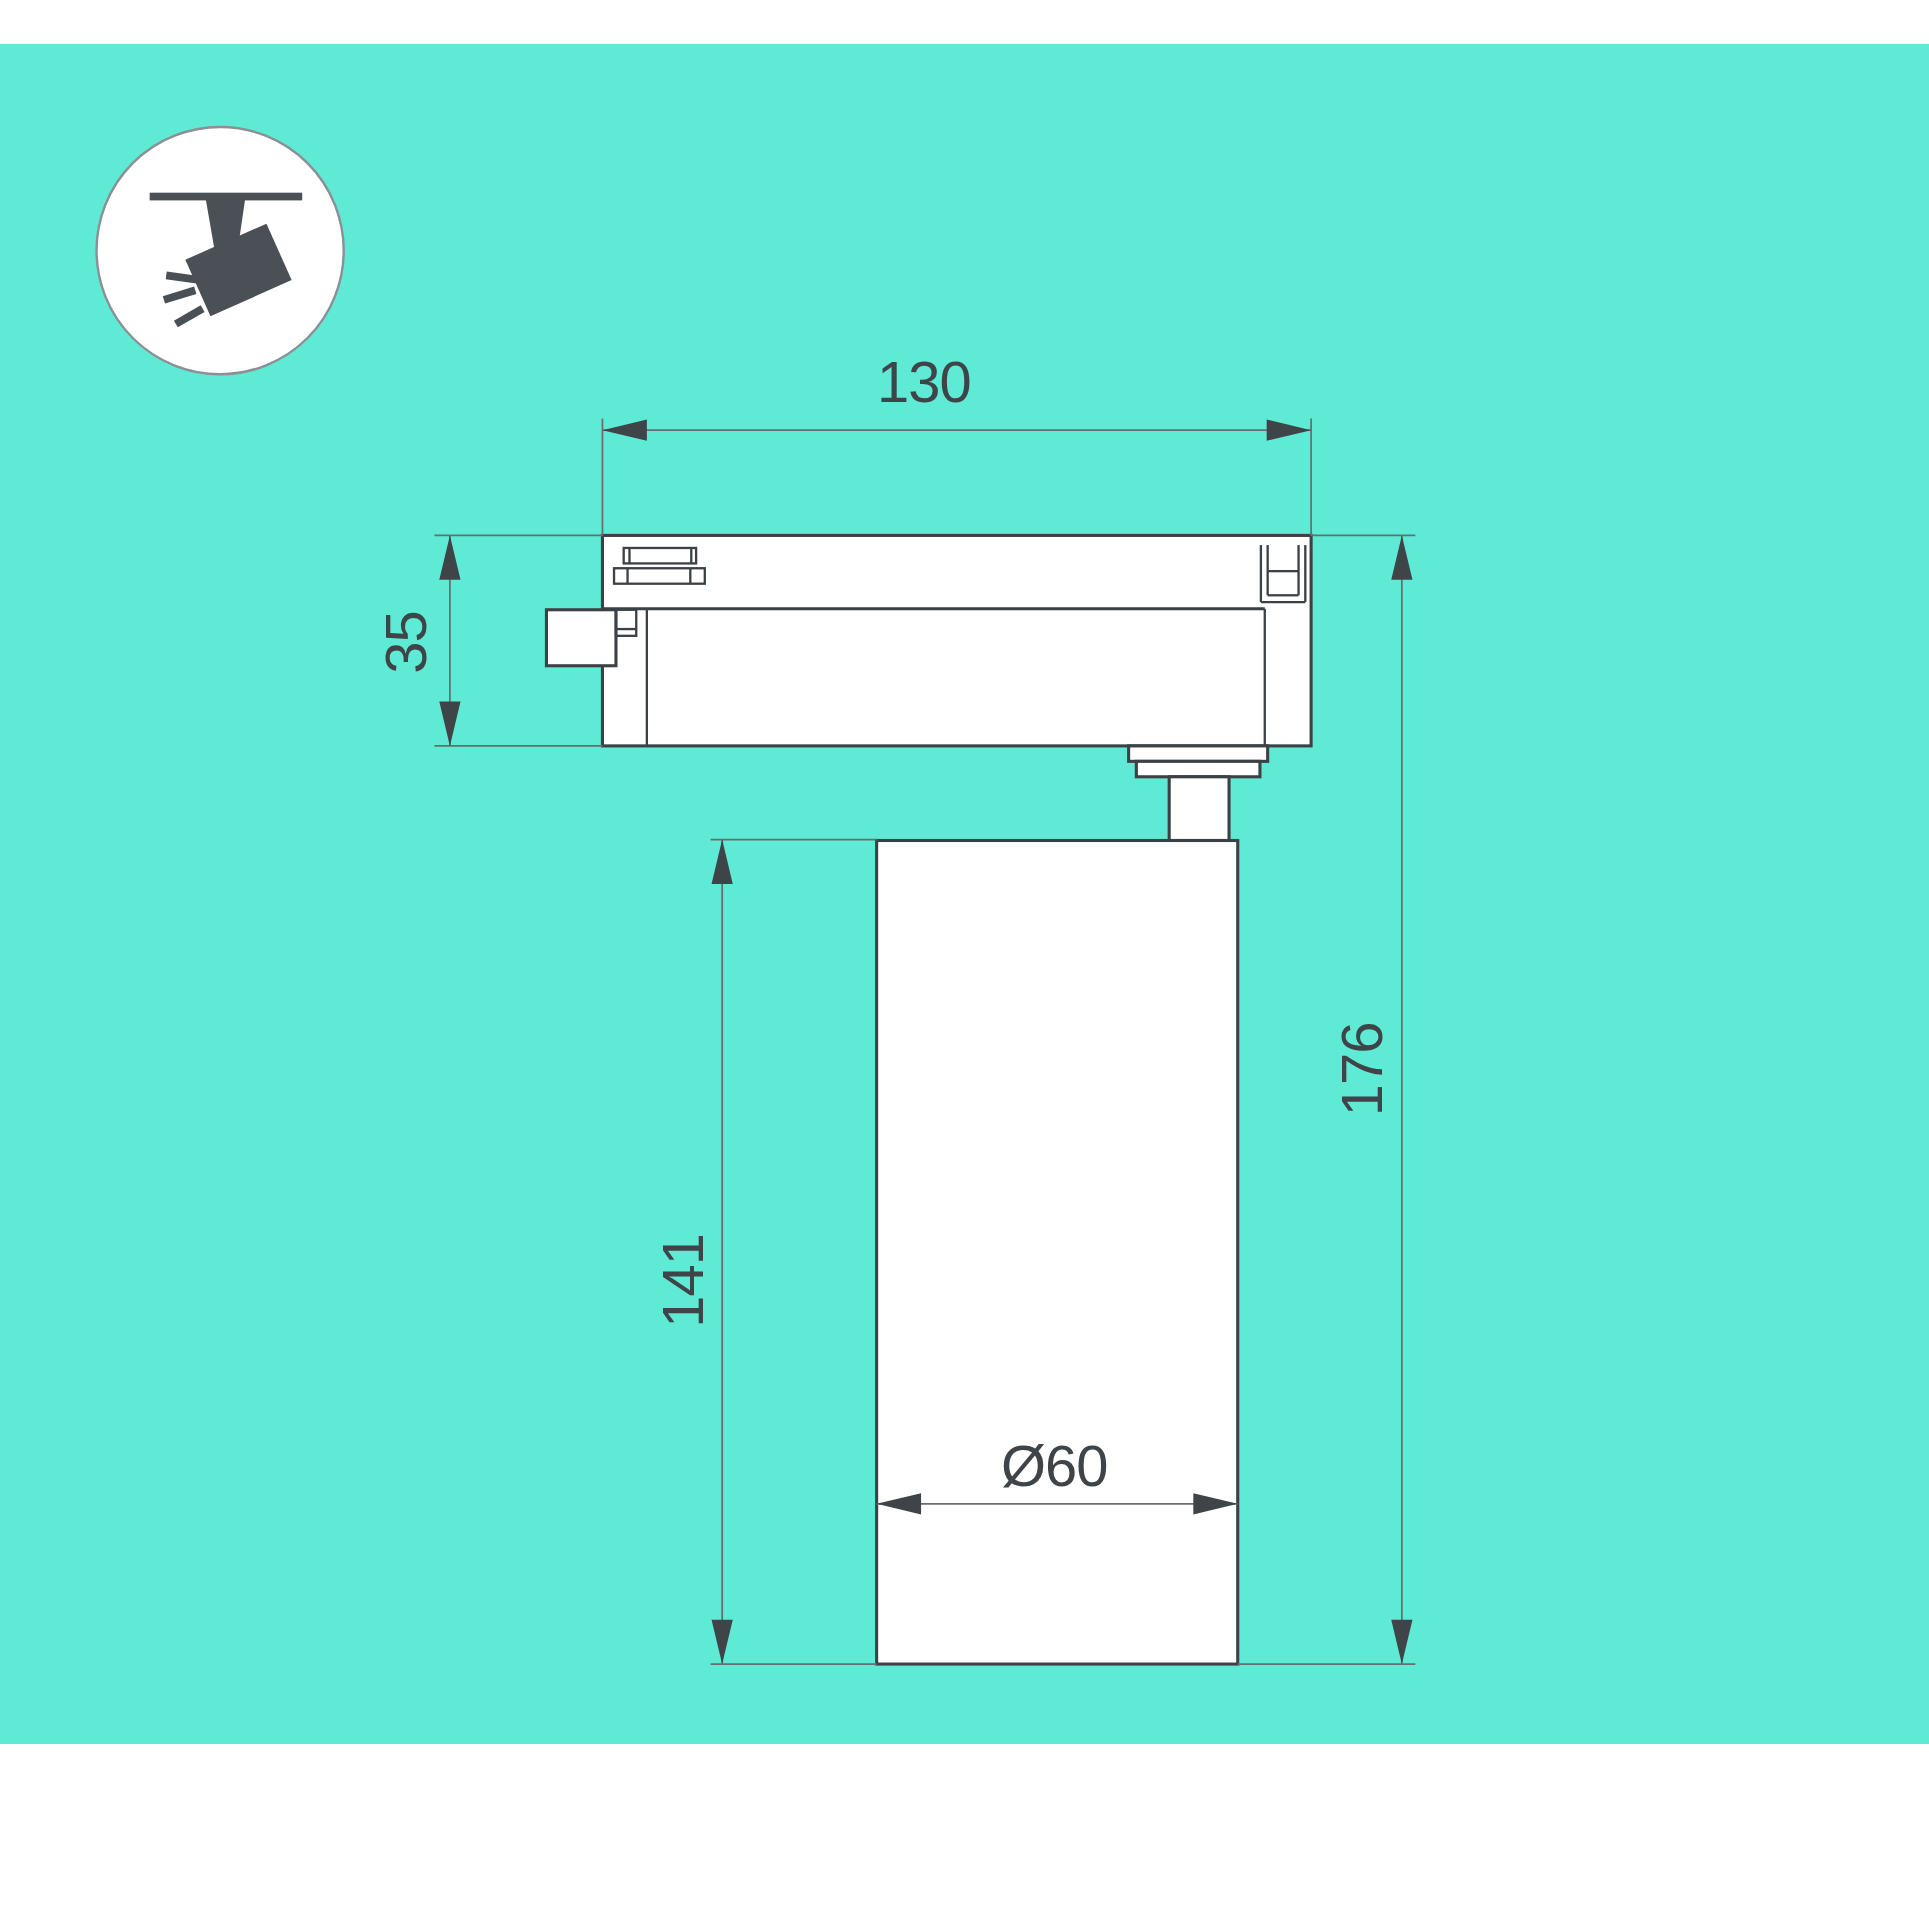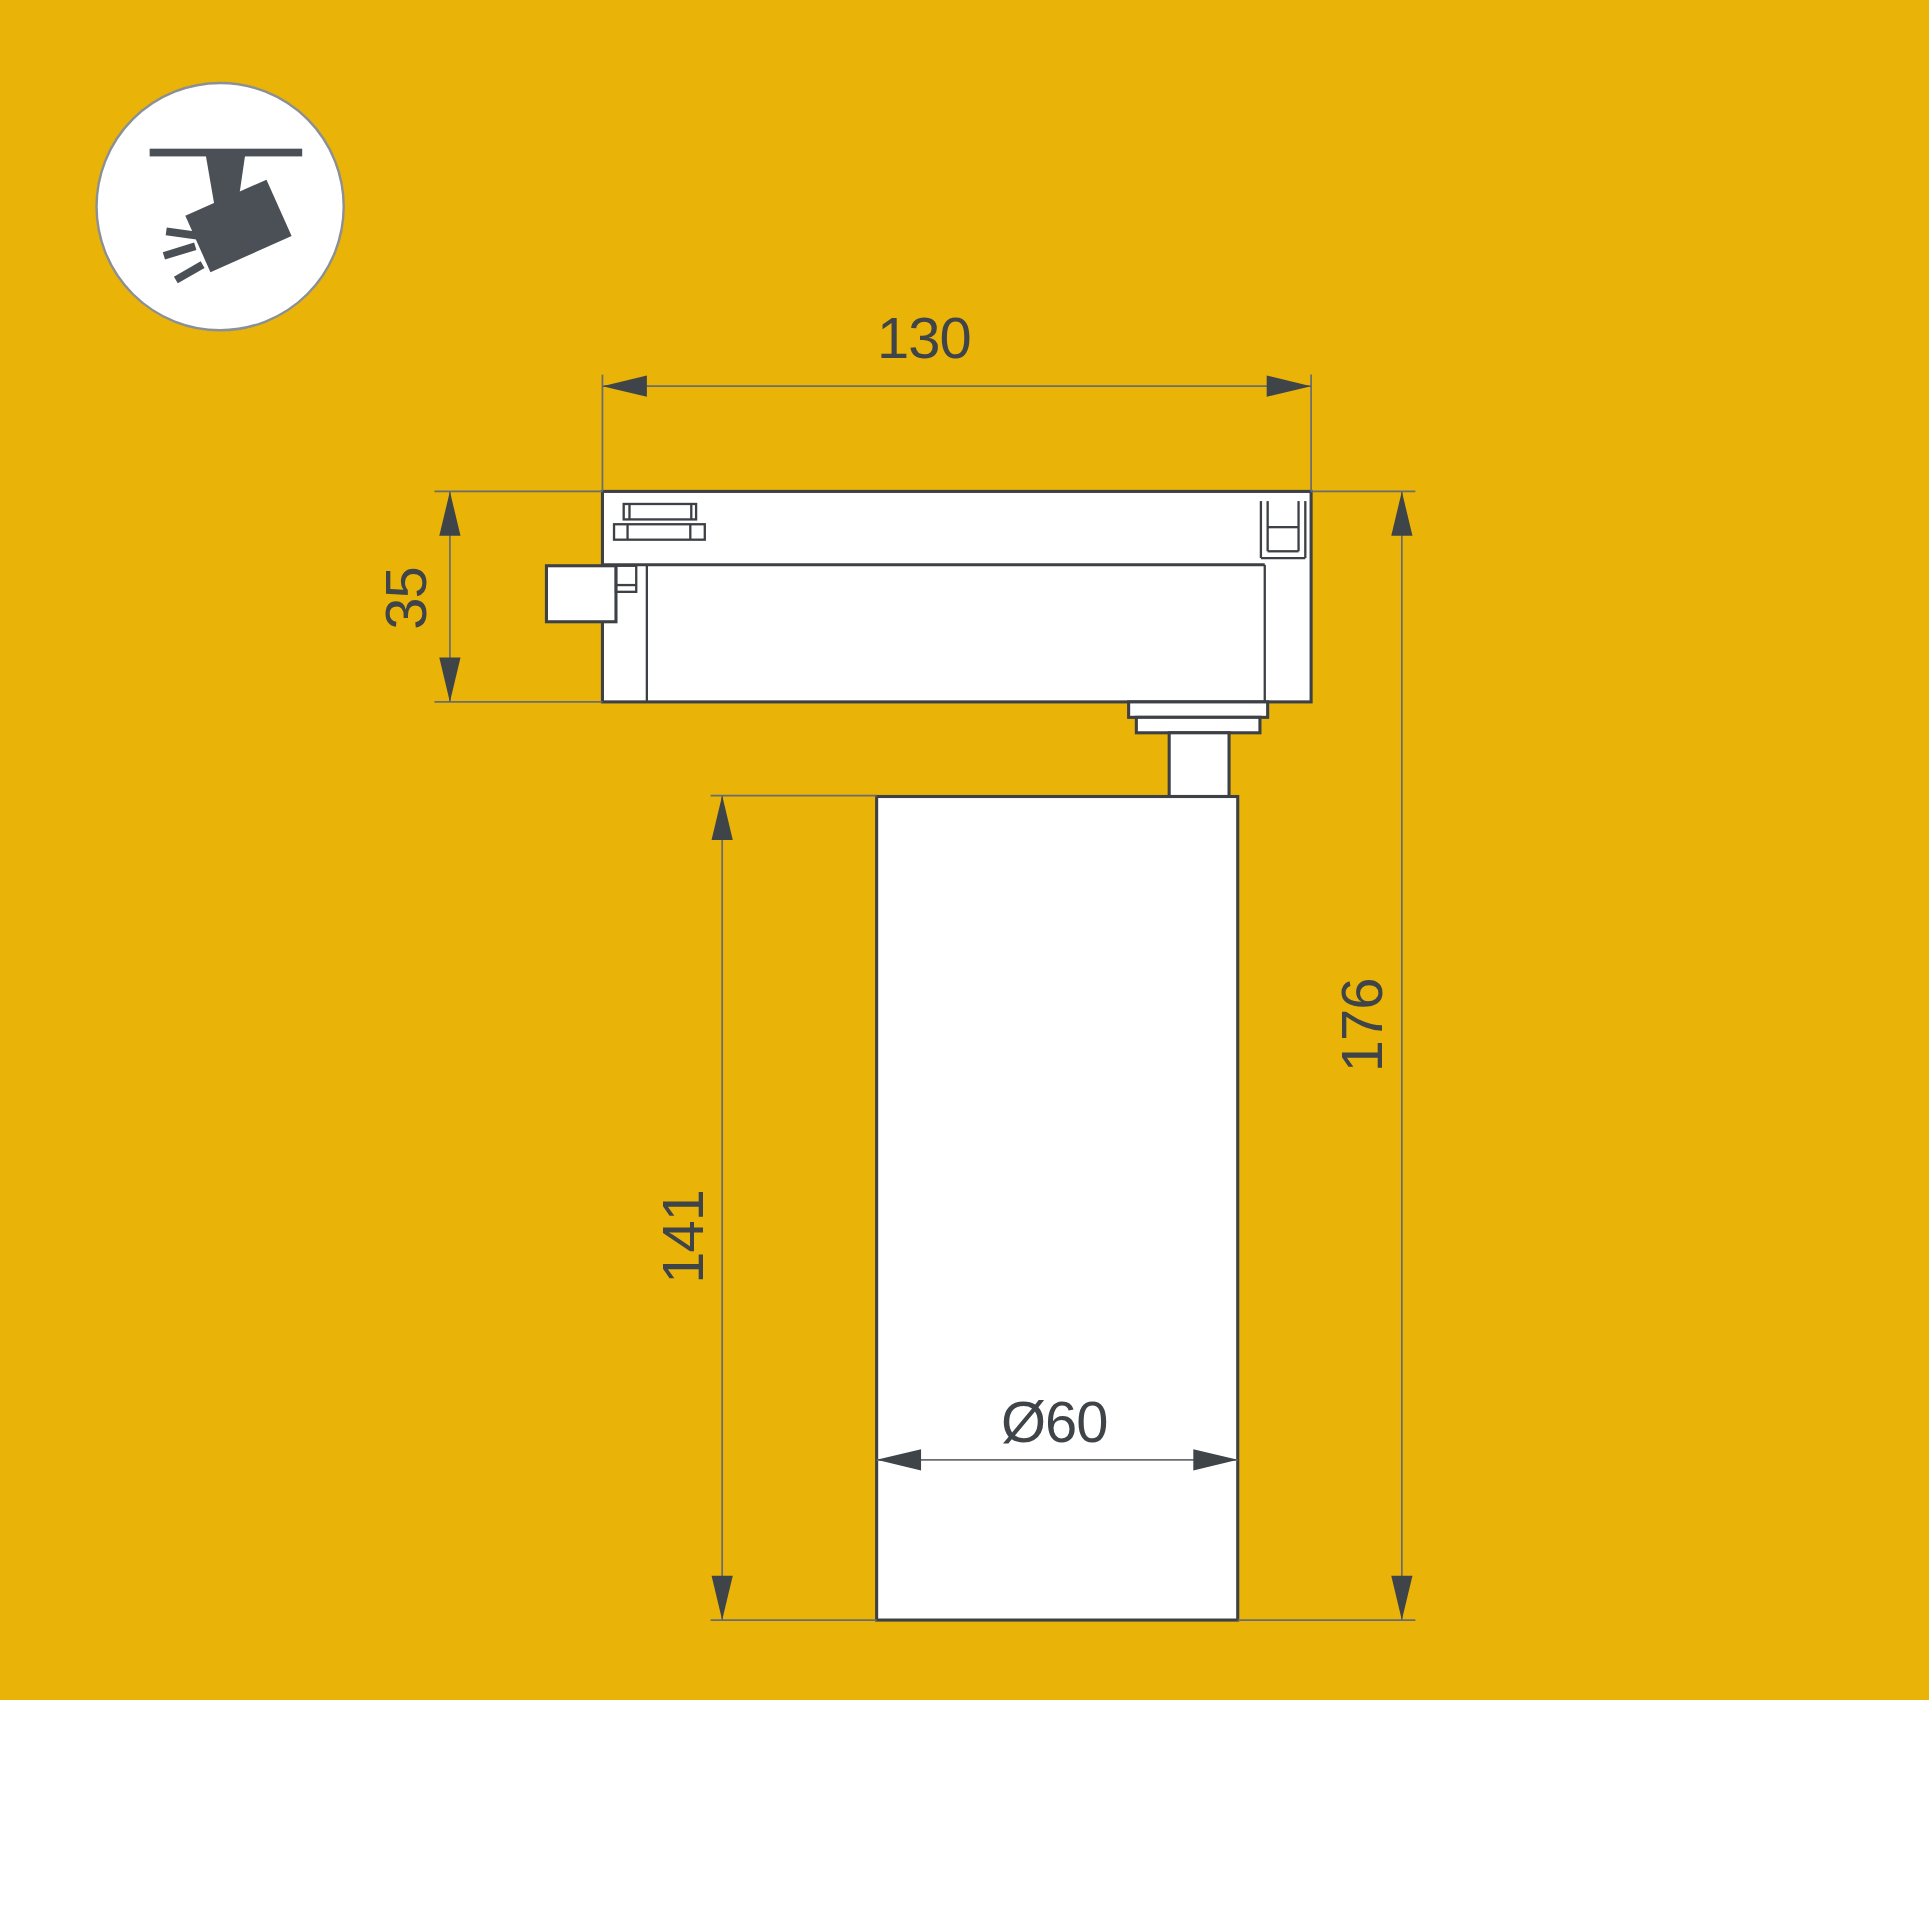--- a/index.html
+++ b/index.html
@@ -1,16 +1,16 @@
 <!DOCTYPE html>
 <html><head>
 <meta charset="utf-8">
 <style>
   html, body { margin: 0; padding: 0; background: #ffffff; }
-  .stage { position: relative; width: 1929px; height: 1700px; background: #eab308; }
+  .stage { position: relative; width: 1929px; height: 1700px; background: #5eead4; margin-top: 44px; }
   svg { display: block; }
 
   
   .outline   { fill: none; stroke: #3d4145; stroke-width: 3.2; }
   .outline-f { fill: #ffffff; stroke: #3d4145; stroke-width: 3.2; }
   .detail    { fill: none; stroke: #3d4145; stroke-width: 2.4; }
 
   
   .dim  { fill: none; stroke: #6a6d70; stroke-width: 1.8; }
   .ext  { fill: none; stroke: #6a6d70; stroke-width: 1.8; }

